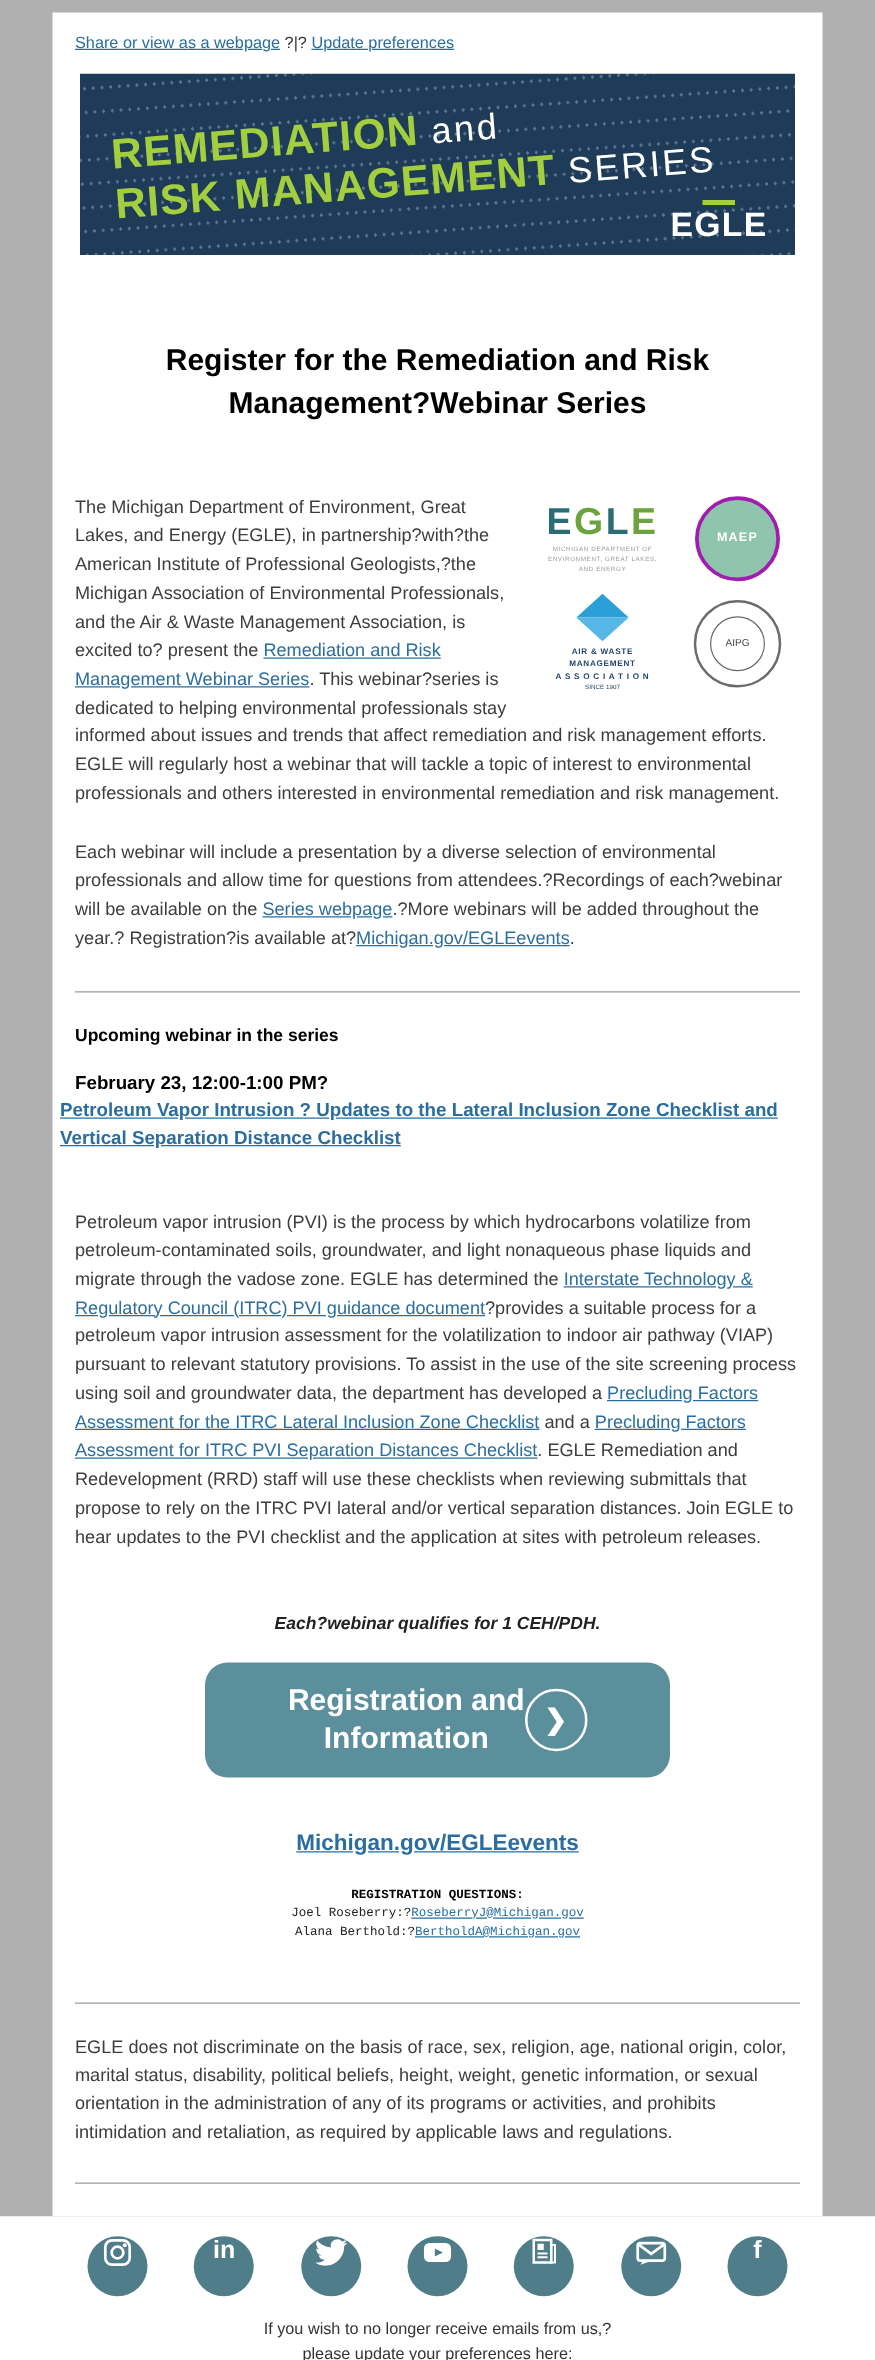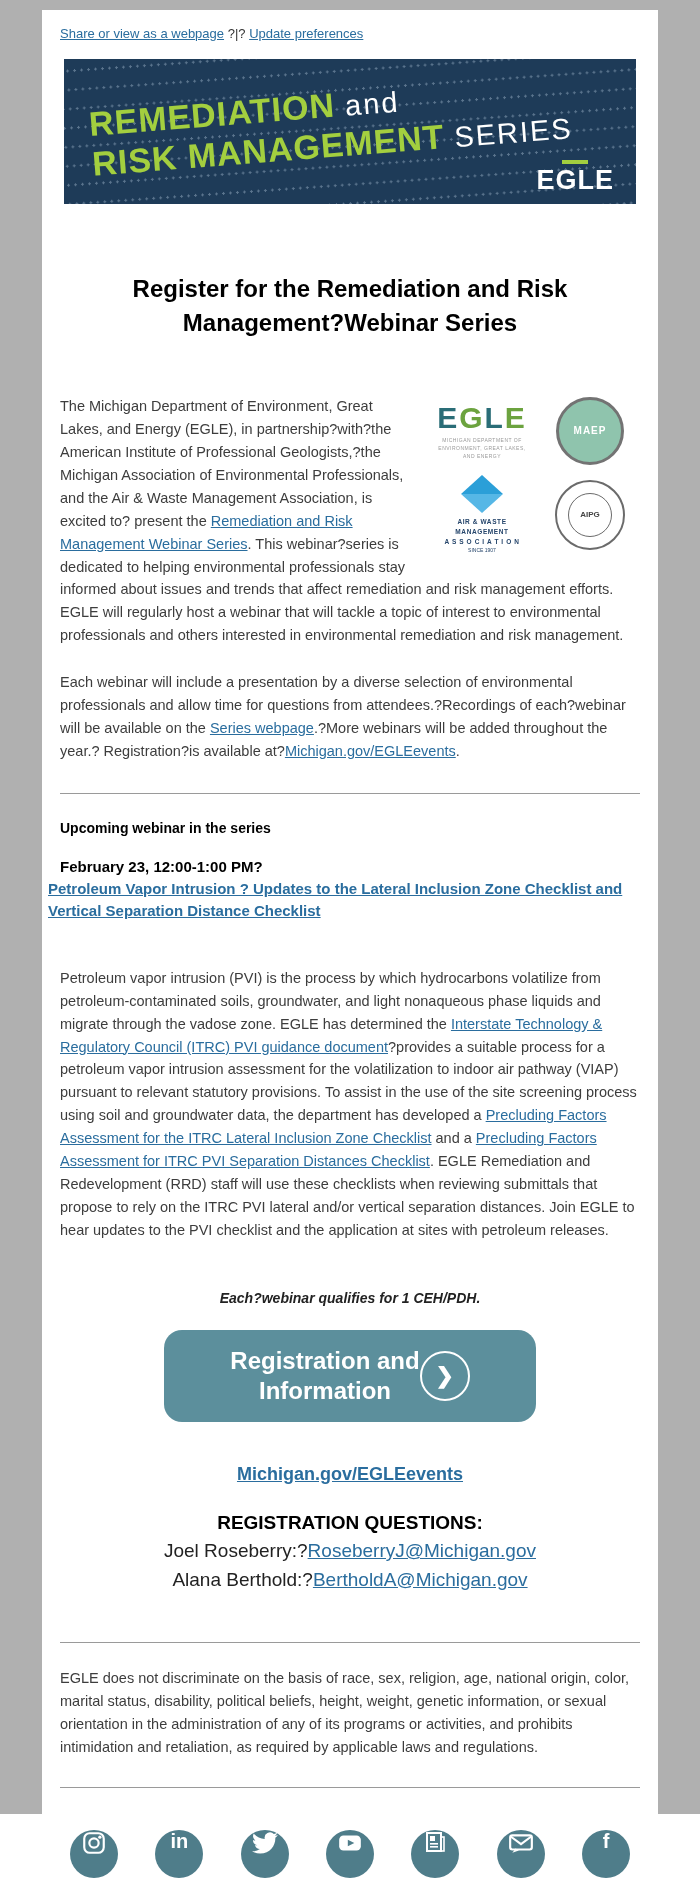--- a/index.html
+++ b/index.html
@@ -63,41 +63,41 @@
   }
   .logo-egle { text-align:center; }
   .logo-egle .egle-word { font-size:30px; font-weight:bold; letter-spacing:2px; line-height:1; }
   .logo-egle .egle-word .c1 { color:#2a6d77; }
   .logo-egle .egle-word .c2 { color:#6ca33f; }
   .logo-egle .cap { font-size:5px; color:#9a9a9a; letter-spacing:0.5px; margin-top:3px; line-height:1.6; }
   .logo-maep {
     width:62px; height:62px; border-radius:50%; background:#8fc4ad;
     display:flex; align-items:center; justify-content:center;
     color:#ffffff; font-size:10px; font-weight:bold; letter-spacing:1px;
-    border:3px solid #737373;
+    border:3px solid #a21caf;
   }
   .logo-awma { text-align:center; }
   .awma-diamond { width:0; height:0; margin:0 auto;
     border-left:21px solid transparent; border-right:21px solid transparent;
     border-bottom:19px solid #2b9fd8; position:relative;
   }
   .awma-diamond::after { content:""; position:absolute; left:-21px; top:19px;
     border-left:21px solid transparent; border-right:21px solid transparent;
     border-top:19px solid #56b7e6;
   }
   .awma-cap { margin-top:23px; color:#25456b; font-size:6.5px; font-weight:bold; letter-spacing:0.6px; line-height:1.5; }
   .awma-since { color:#25456b; font-size:5px; margin-top:1px; }
   .logo-aipg {
     width:66px; height:66px; border-radius:50%; border:2px solid #6b6b6b;
     display:flex; align-items:center; justify-content:center; background:#fff;
   }
   .logo-aipg .inner {
     width:42px; height:42px; border-radius:50%; border:1px solid #6b6b6b;
     display:flex; align-items:center; justify-content:center;
-    color:#444; font-size:8px; font-weight:bold;
+    color:#444; font-size:8px; font-weight:normal;
   }
   .clearfix::after { content:""; display:block; clear:both; }
 
   hr.divider { border:none; border-top:1px solid #9a9a9a; margin:30px 18px 0; }
 
   h2.section { margin:26px 18px 0; font-size:14px; font-weight:bold; color:#000; }
   .date-line { margin:22px 18px 0; font-size:15px; font-weight:bold; color:#000; }
   .webinar-link {
     display:block; margin:3px 6px 0; font-size:15px; font-weight:bold;
     color:#2a6d9e; text-decoration:underline; line-height:1.5; cursor:pointer;
@@ -117,21 +117,21 @@
   }
   .reg-button .arrow-circle {
     width:46px; height:46px; border:2px solid #ffffff; border-radius:50%;
     display:flex; align-items:center; justify-content:center; flex:none;
   }
   .reg-button .arrow-circle span { color:#ffffff; font-size:22px; font-weight:bold; line-height:1; }
 
   .events-link-row { margin-top:42px; text-align:center; }
   .events-link { font-size:18px; font-weight:bold; color:#2a6d9e; text-decoration:underline; cursor:pointer; }
 
-  .regq { margin-top:24px; text-align:center; font-size:19px; line-height:1.5; color:#222; }
+  .regq { margin-top:24px; text-align:center; font-size:10px; line-height:1.5; color:#222;font-family:Liberation Mono, monospace; }
   .regq .rq-head { font-weight:bold; color:#000; }
   .regq a { color:#2a6d9e; text-decoration:underline; cursor:pointer; }
 
   .nondisc { margin-top:24px; }
 
   
   .footer { width:700px; background:#ffffff; }
   .social-row { display:flex; justify-content:space-between; padding:16px 70px 0; }
   .icon-circle {
     width:48px; height:48px; border-radius:50%; background:#4f7d8a;

